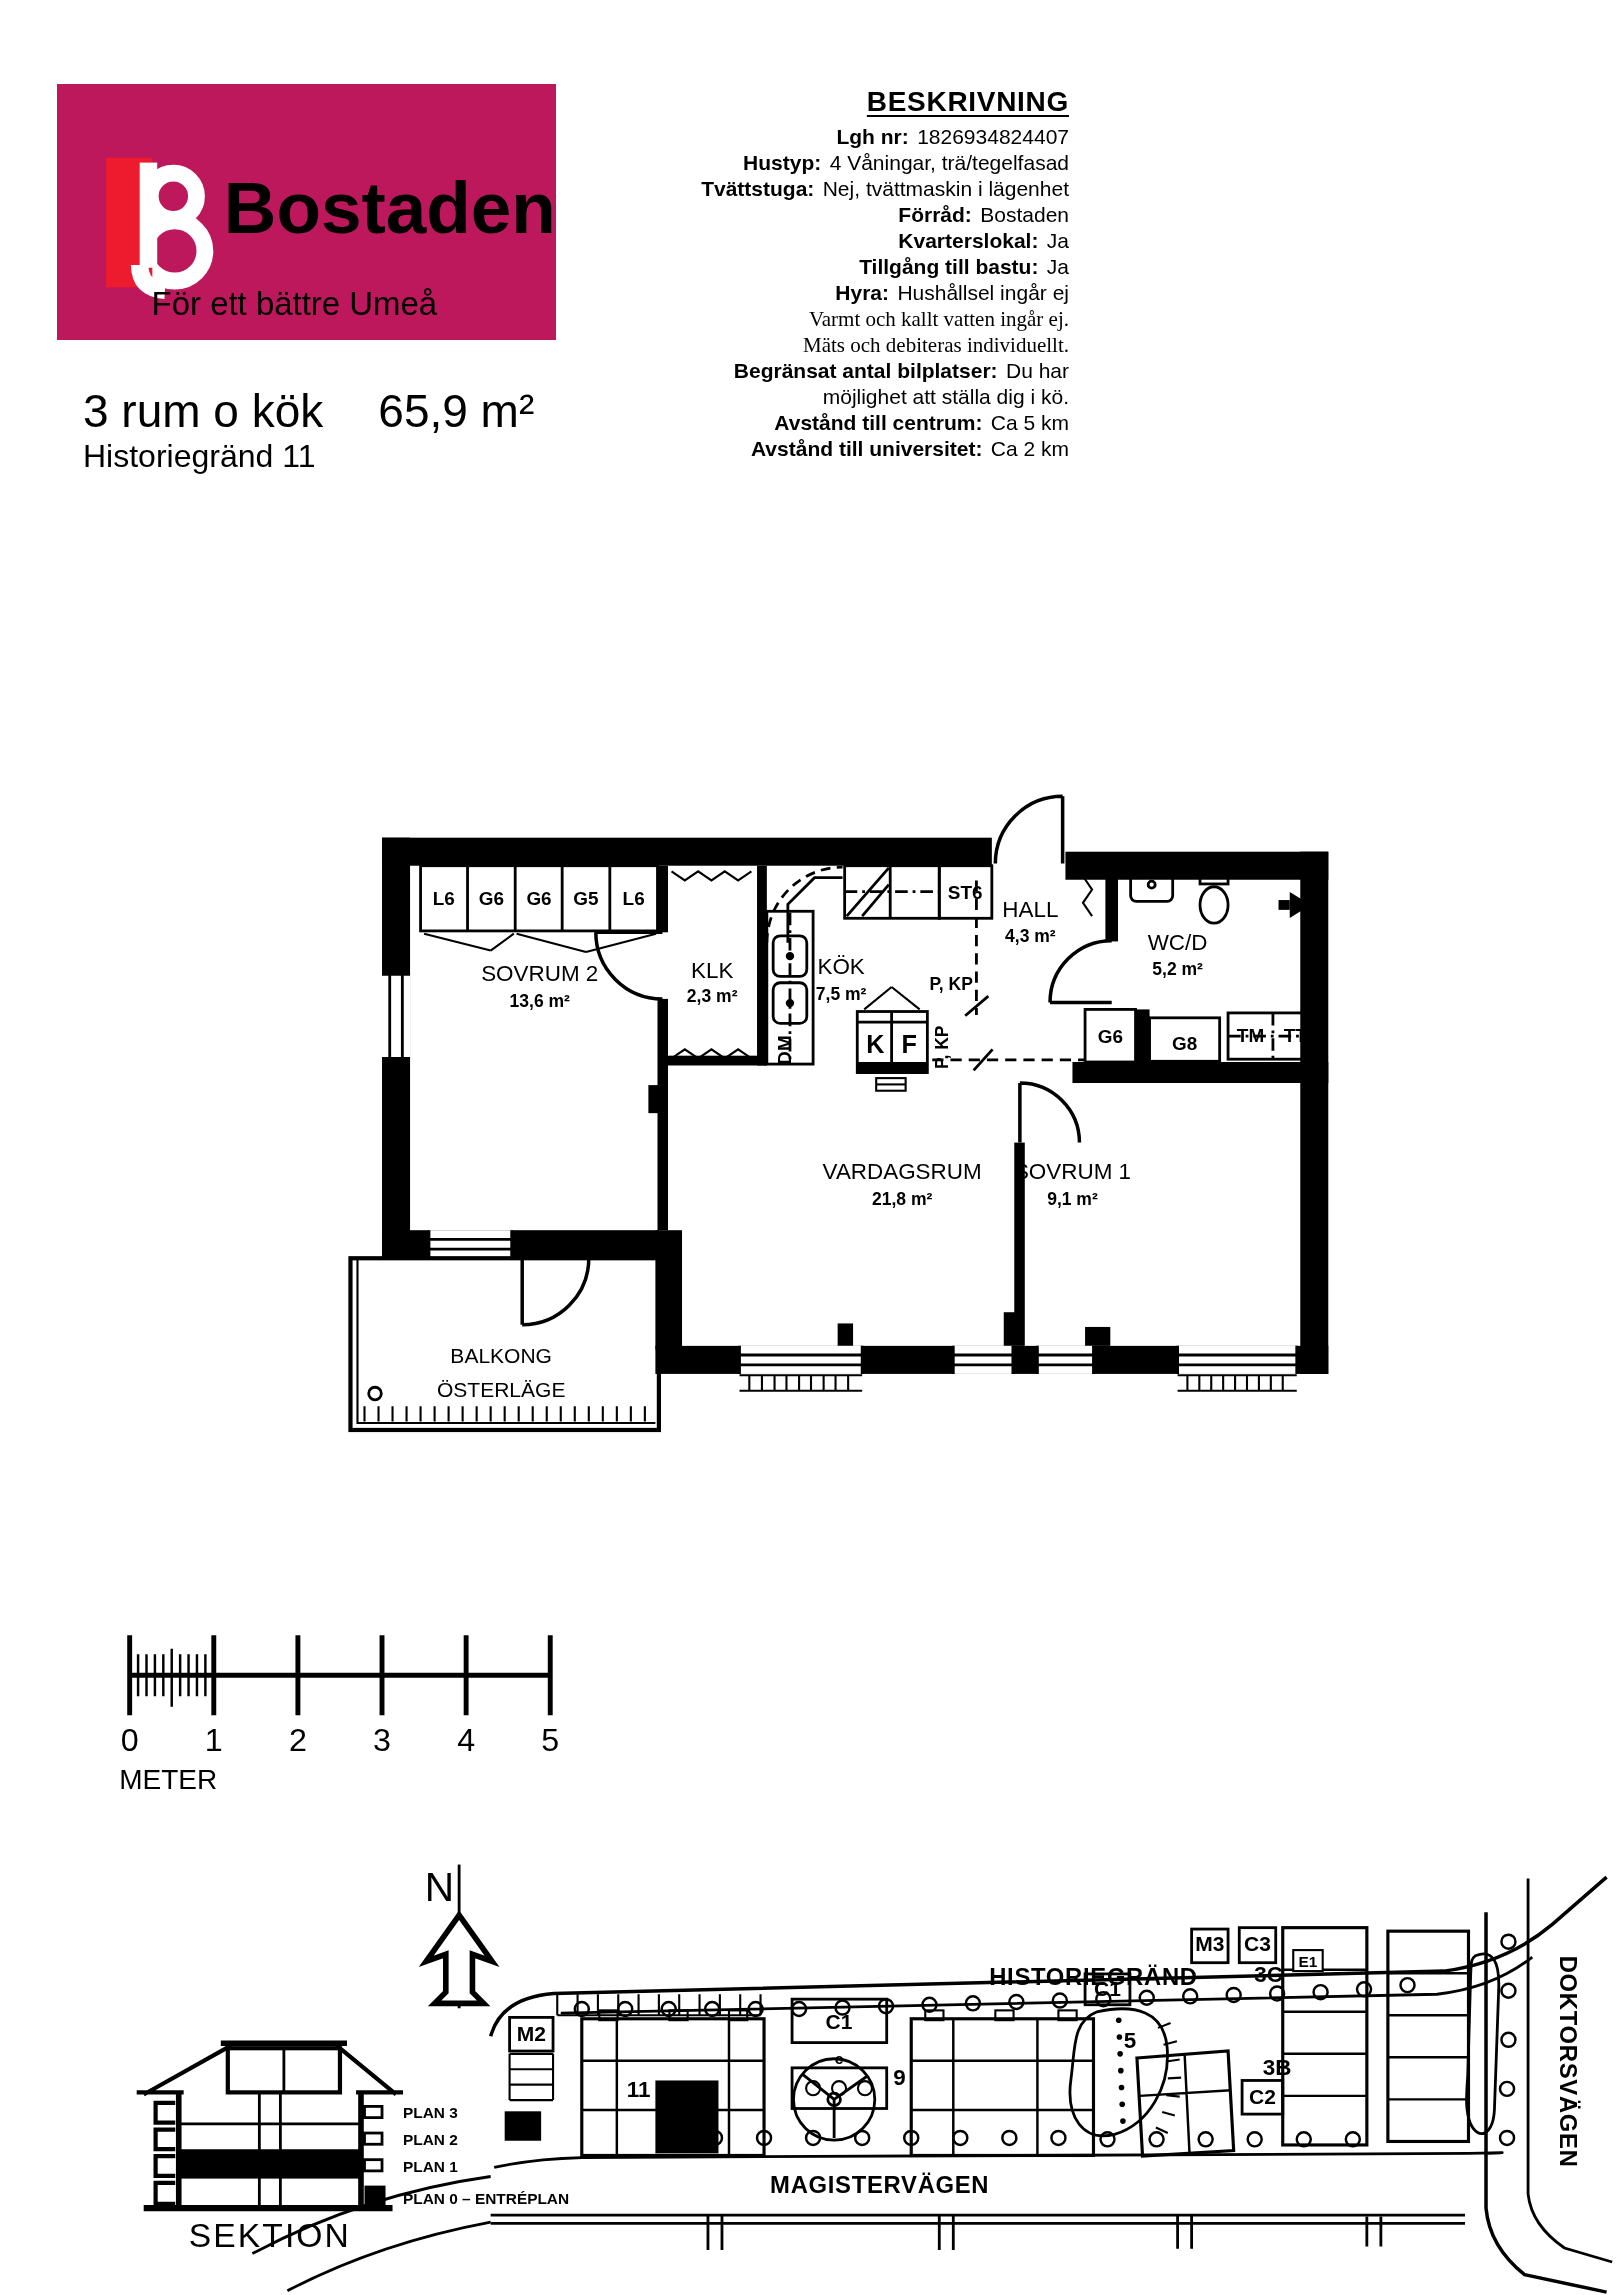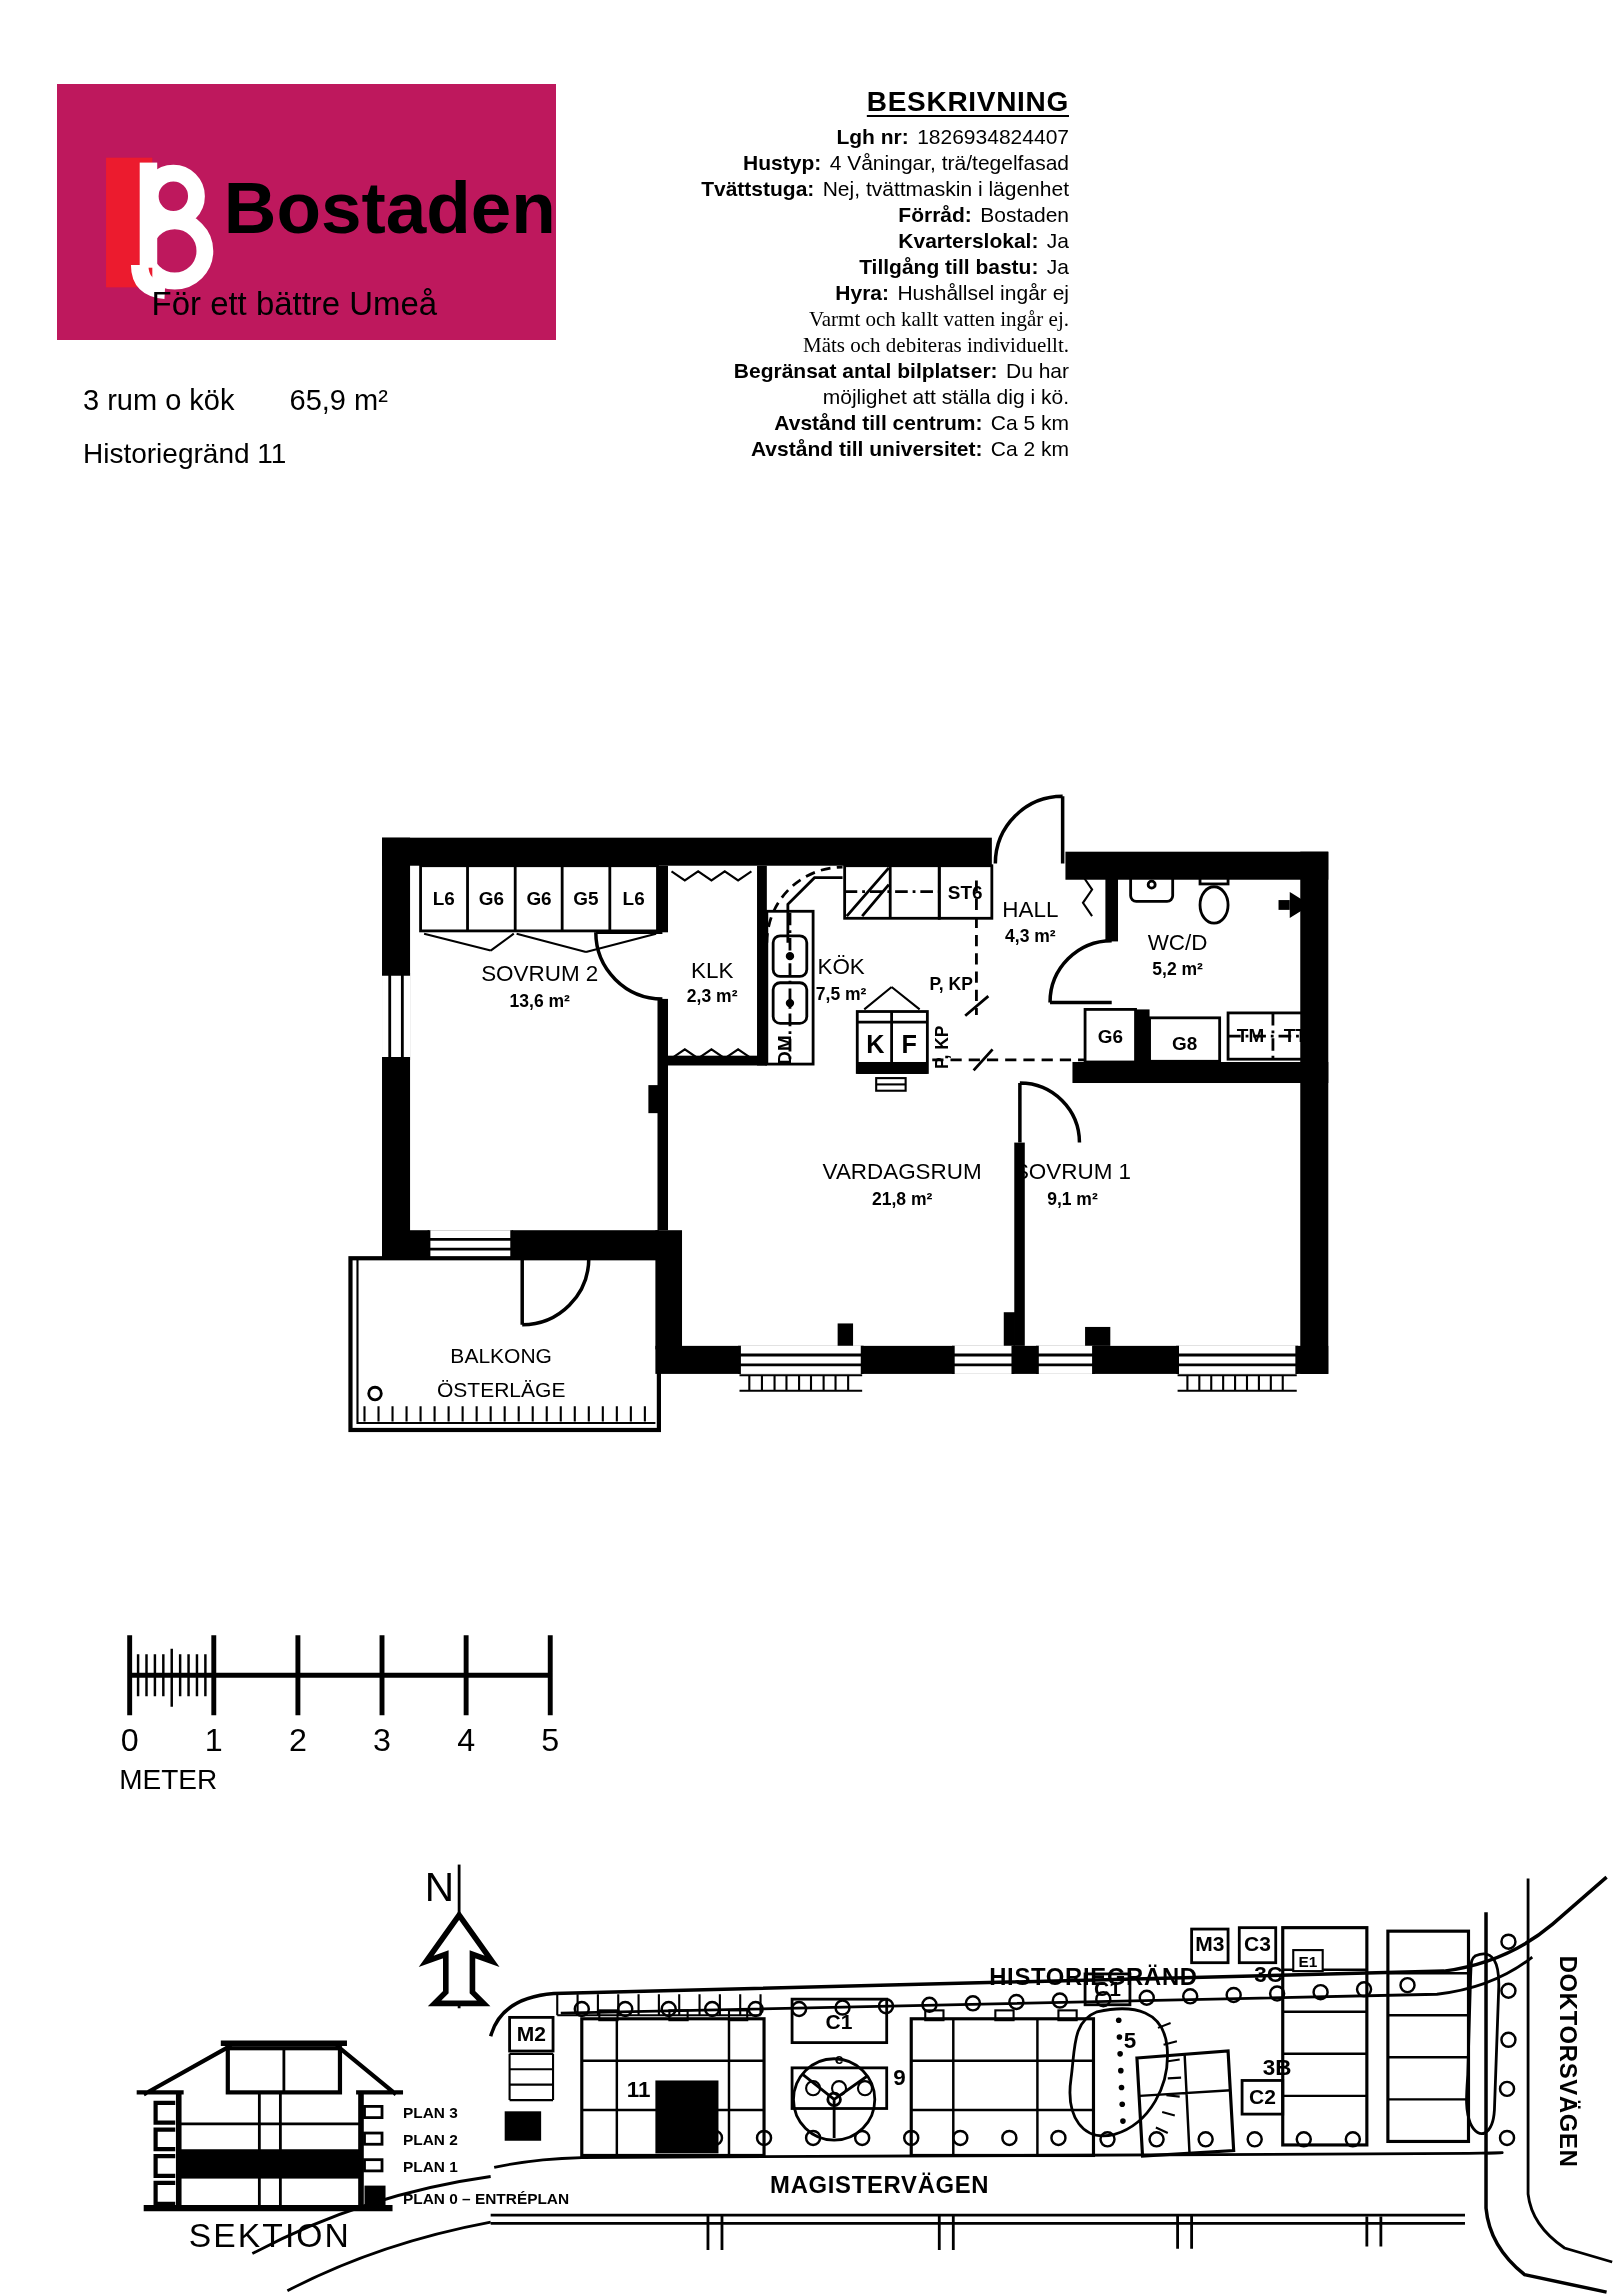--- a/index.html
+++ b/index.html
@@ -1,22 +1,22 @@
 <!DOCTYPE html>
 <html style="font-size:11.2px"><head>
 <meta charset="utf-8">
 <style>
   html,body{margin:0;padding:0;}
   body{width:1622px;height:2295px;position:relative;background:#fff;
        font-family:"Liberation Sans", sans-serif;color:#000;}
   .abs{position:absolute;text-align:right;}
   
   #logo-box{left:57px;top:84px;width:499px;height:256px;background:#be185d;}
-  #title-row{left:83px;top:384px;font-size:29px;display:flex;gap:55px;white-space:nowrap;}
-  #address{left:83px;top:438px;font-size:28px;}
+  #title-row{left:83px;top:384px;font-size:46px;display:flex;gap:55px;white-space:nowrap;}
+  #address{left:83px;top:438px;font-size:32px;}
   #desc{left:620px;top:86px;width:449px;}
   #desc h2{margin:0 0 5.6px 0;font-size:28px;font-weight:bold;text-decoration:underline;
            text-underline-offset:4.2px;display:inline-block;letter-spacing:0.7px;}
   .drow{font-size:21px;line-height:26px;white-space:nowrap;}
   .drow b{margin-right:8.4px;}
   .drow.ind{padding-left:74px;font-family:Liberation Serif, serif;}
   
   svg{position:absolute;left:0;top:0;}
   svg text{font-family:"Liberation Sans", sans-serif;fill:#000;stroke:none;}
   .rn{font-size:32px;}

